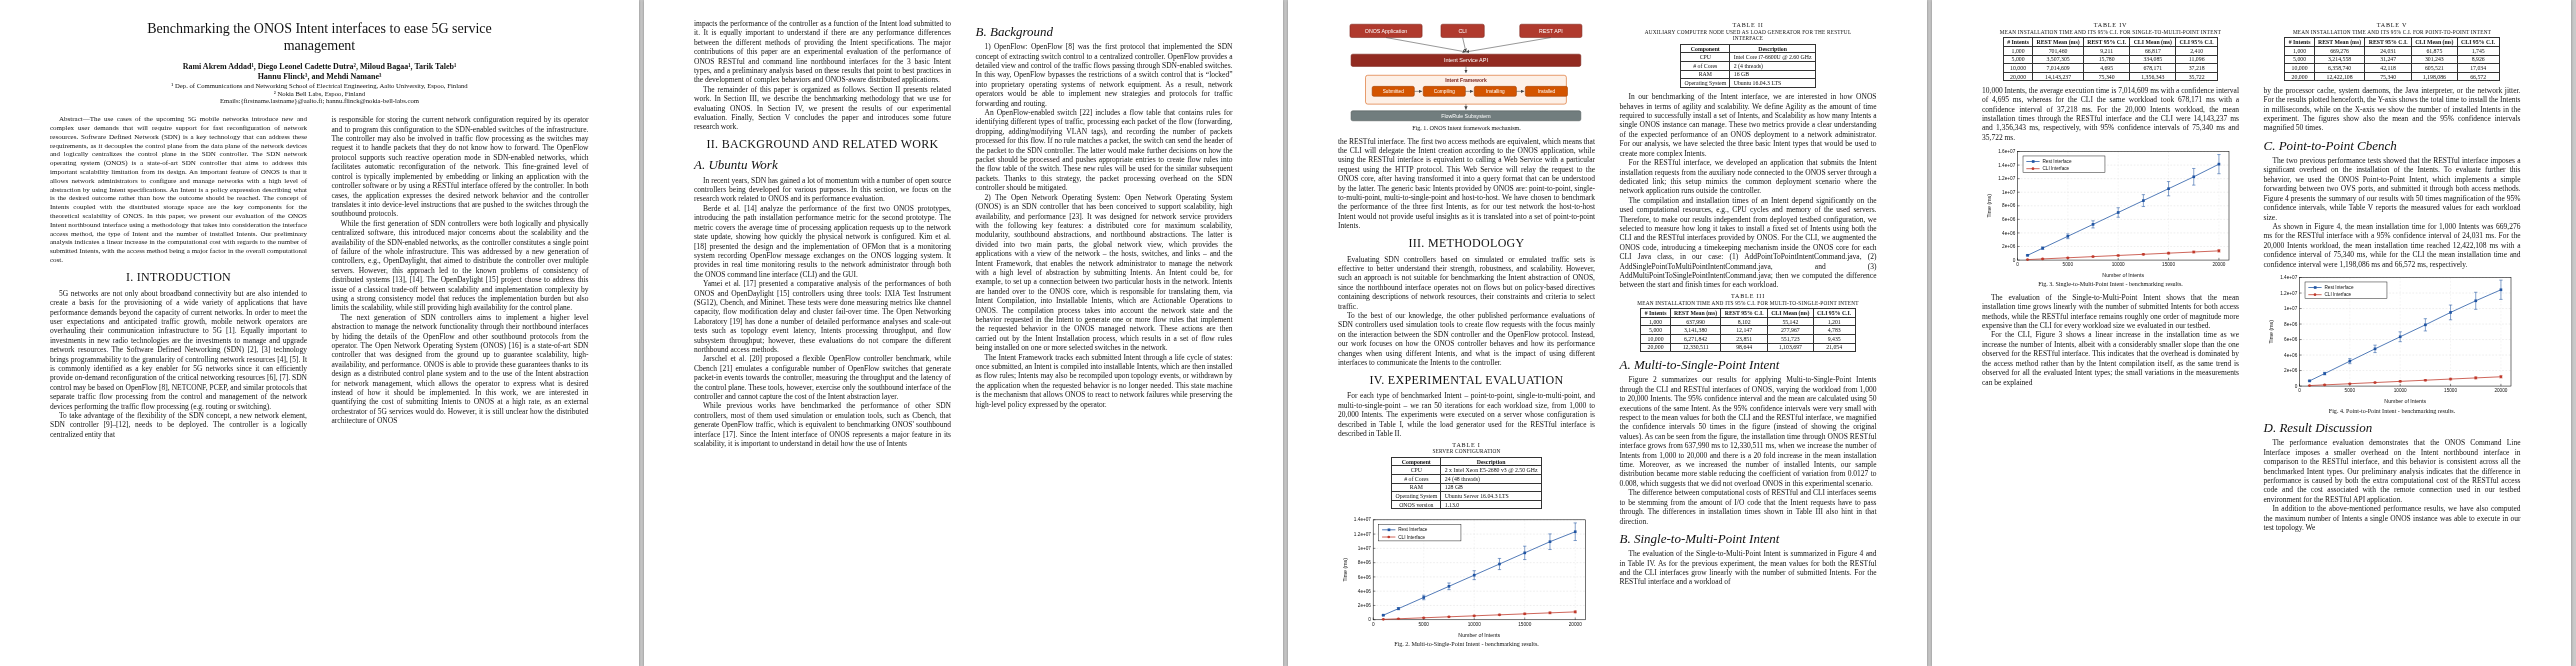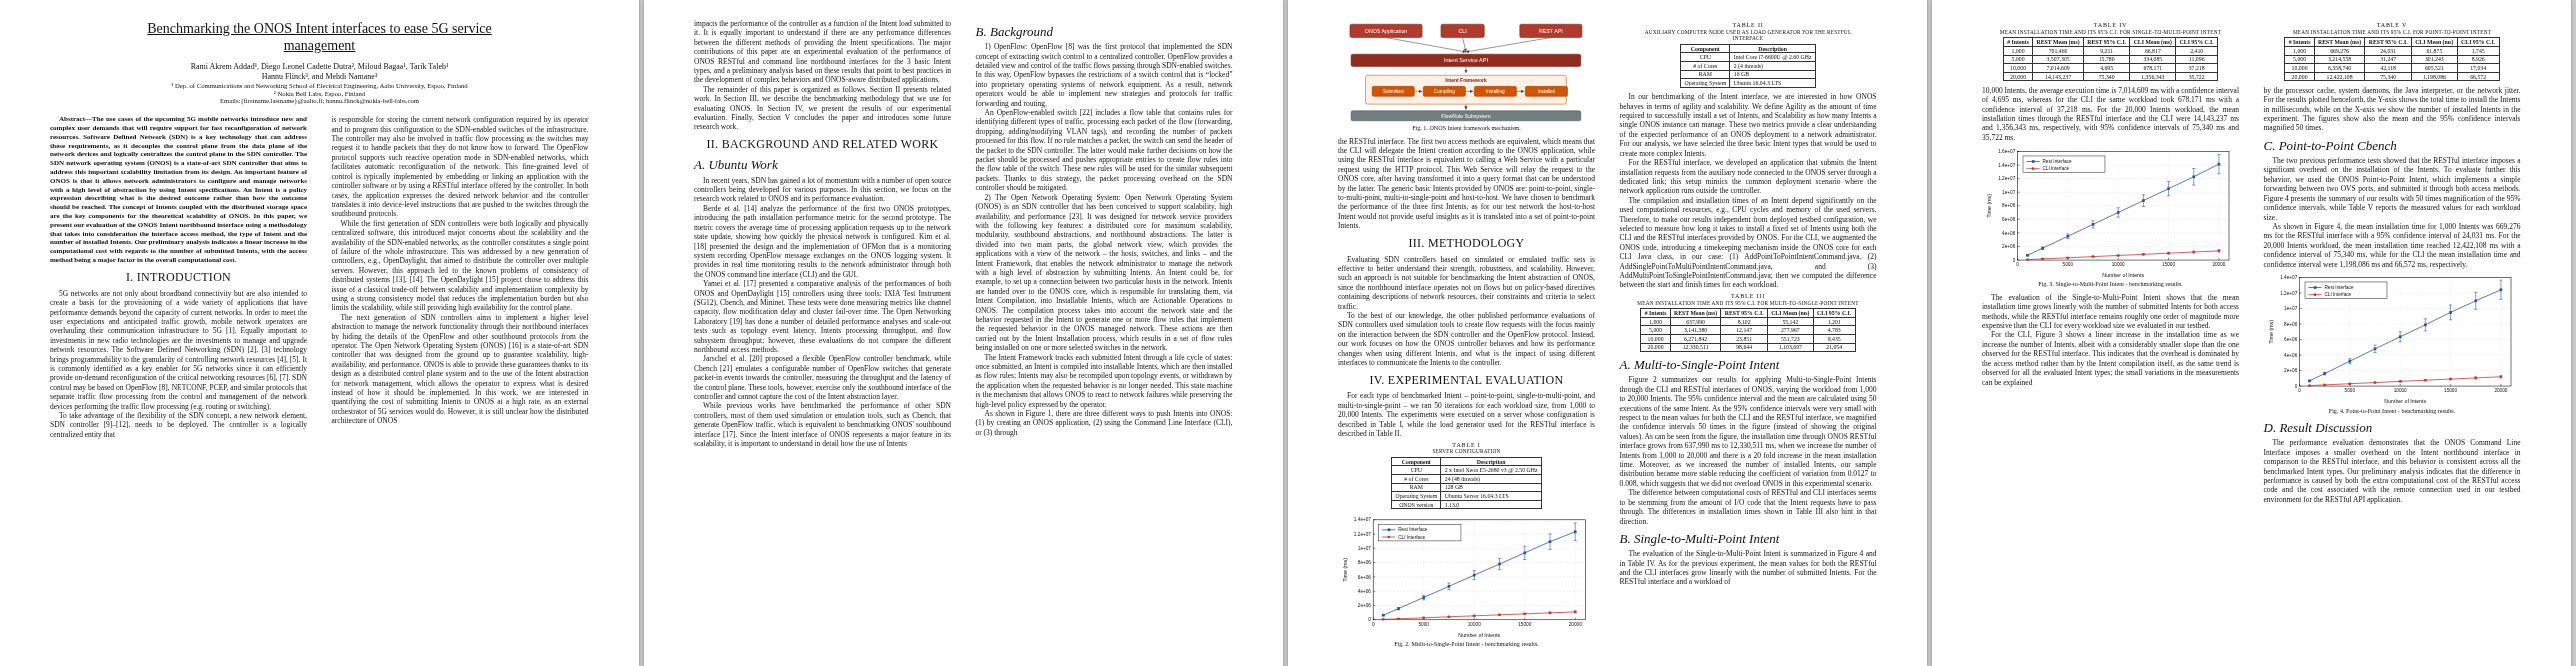--- a/index.html
+++ b/index.html
@@ -7,26 +7,26 @@
   .canvas { display:flex; gap:5px; width:2576px; height:667px; }
   .page {
     width:639px; height:667px; flex:0 0 auto; background:#ffffff;
     padding:19px 50px 14.5px; overflow:hidden; position:relative;
     font-family:"Liberation Serif", serif; color:#111;
     box-shadow:0 0 2.8px rgba(0,0,0,.35);
   }
   .cols { display:flex; gap:24.5px; }
   .col { width:257px; flex:0 0 auto; }
   .title-block { text-align:center; margin-bottom:11px; }
-  .paper-title { font-size:14px; font-weight:400; line-height:17px; width:367px; margin:1.1px auto 7.8px;text-decoration:underline; }
-  .authors { font-size:8px; margin:1.1px 0; }
+  .paper-title { font-size:14px; font-weight:400; line-height:17px; width:367px; margin:1.1px auto 7.8px; }
+  .authors { font-size:8px; margin:1.1px 0;font-weight:bold; }
   .affil { font-size:6.7px; margin:0.6px 0; }
   p.para { font-size:7.5px; line-height:9.4px; text-align:justify; text-indent:9px; margin:0; }
   p.para.cont { text-indent:0; }
-  p.para.abstract { font-weight:bold; font-size:7px; line-height:8.8px; }
+  p.para.abstract { font-weight:normal; font-size:7px; line-height:8.8px; }
   .sec-heading { font-size:12px; text-align:center; margin:5.6px 0 3.3px; letter-spacing:0.3px; }
   .sub-heading { font-style:italic; font-size:13px; margin:5px 0 2.2px; }
   .tbl-wrap { margin:3.3px auto 4.4px; text-align:center; }
   .tbl-label { font-size:6.1px; letter-spacing:0.8px; }
   .tbl-caption { font-size:5.3px; letter-spacing:0.2px; margin:0.6px auto 2.2px; width:92%; line-height:6.4px; }
   table.tbl { border-collapse:collapse; margin:0 auto; font-size:5.8px; font-family:"Liberation Serif", serif; }
   table.tbl th, table.tbl td { border:0.6px solid #333; padding:0.8px 3.3px; text-align:center; }
   table.tbl.cfg td:nth-child(2) { text-align:left; }
   .fig-wrap { margin:3.3px 0 4.4px; text-align:center; }
   .fig-caption { font-size:6.1px; text-align:center; margin-top:1.7px; line-height:7.2px; }
@@ -73,21 +73,20 @@
           <p class="para">Yamei et al. [17] presented a comparative analysis of the performances of both ONOS and OpenDaylight [15] controllers using three tools: IXIA Test Instrument (SG12), Cbench, and Mininet. These tests were done measuring metrics like channel capacity, flow modification delay and cluster fail-over time. The Open Networking Laboratory [19] has done a number of detailed performance analyses and scale-out tests such as topology event latency, Intents processing throughput, and flow subsystem throughput; however, these evaluations do not compare the different northbound access methods.</p>
           <p class="para">Jarschel et al. [20] proposed a flexible OpenFlow controller benchmark, while Cbench [21] emulates a configurable number of OpenFlow switches that generate packet-in events towards the controller, measuring the throughput and the latency of the control plane. These tools, however, exercise only the southbound interface of the controller and cannot capture the cost of the Intent abstraction layer.</p>
           <p class="para">While previous works have benchmarked the performance of other SDN controllers, most of them used simulation or emulation tools, such as Cbench, that generate OpenFlow traffic, which is equivalent to benchmarking ONOS' southbound interface [17]. Since the Intent interface of ONOS represents a major feature in its scalability, it is important to understand in detail how the use of Intents</p>
         </div>
       <div class="col">
           <div class="sub-heading">B. Background</div>
           <p class="para">1) OpenFlow: OpenFlow [8] was the first protocol that implemented the SDN concept of extracting switch control to a centralized controller. OpenFlow provides a detailed view and control of the traffic flows passing through SDN-enabled switches. In this way, OpenFlow bypasses the restrictions of a switch control that is “locked” into proprietary operating systems of network equipment. As a result, network operators would be able to implement new strategies and protocols for traffic forwarding and routing.</p>
           <p class="para">An OpenFlow-enabled switch [22] includes a flow table that contains rules for identifying different types of traffic, processing each packet of the flow (forwarding, dropping, adding/modifying VLAN tags), and recording the number of packets processed for this flow. If no rule matches a packet, the switch can send the header of the packet to the SDN controller. The latter would make further decisions on how the packet should be processed and pushes appropriate entries to create flow rules into the flow table of the switch. These new rules will be used for the similar subsequent packets. Thanks to this strategy, the packet processing overhead on the SDN controller should be mitigated.</p>
           <p class="para">2) The Open Network Operating System: Open Network Operating System (ONOS) is an SDN controller that has been conceived to support scalability, high availability, and performance [23]. It was designed for network service providers with the following key features: a distributed core for maximum scalability, modularity, southbound abstractions, and northbound abstractions. The latter is divided into two main parts, the global network view, which provides the applications with a view of the network – the hosts, switches, and links – and the Intent Framework, that enables the network administrator to manage the network with a high level of abstraction by submitting Intents. An Intent could be, for example, to set up a connection between two particular hosts in the network. Intents are handed over to the ONOS core, which is responsible for translating them, via Intent Compilation, into Installable Intents, which are Actionable Operations to ONOS. The compilation process takes into account the network state and the behavior requested in the Intent to generate one or more flow rules that implement the requested behavior in the ONOS managed network. These actions are then carried out by the Intent Installation process, which results in a set of flow rules being installed on one or more selected switches in the network.</p>
           <p class="para">The Intent Framework tracks each submitted Intent through a life cycle of states: once submitted, an Intent is compiled into installable Intents, which are then installed as flow rules; Intents may also be recompiled upon topology events, or withdrawn by the application when the requested behavior is no longer needed. This state machine is the mechanism that allows ONOS to react to network failures while preserving the high-level policy expressed by the operator.</p>
-          <p class="para">As shown in Figure 1, there are three different ways to push Intents into ONOS: (1) by creating an ONOS application, (2) using the Command Line Interface (CLI), or (3) through</p>
         </div>
     </div>
   </div>
 
   <div class="page">
     <div class="cols">
       <div class="col">
           <div class="fig-wrap">
             <svg width="247" height="101" viewBox="0 0 444 182">
               <defs>
@@ -733,18 +732,19 @@
               <line x1="74" y1="41" x2="98" y2="41" stroke="#c0392b" stroke-width="1.4"></line>
               <circle cx="86" cy="41" r="2.4" fill="#c0392b"></circle>
               <text x="103" y="44" font-size="8.5" text-anchor="start" font-family="&quot;Liberation Sans&quot;, sans-serif" fill="#111">CLI Interface</text>
               <text x="249" y="237" font-size="9.5" text-anchor="middle" font-family="&quot;Liberation Sans&quot;, sans-serif" fill="#111">Number of Intents</text>
               <text x="0" y="0" font-size="9.5" text-anchor="middle" font-family="&quot;Liberation Sans&quot;, sans-serif" fill="#111" transform="translate(11,108) rotate(-90)">Time (ms)</text>
             </svg>
             <div class="fig-caption">Fig. 4. Point-to-Point Intent - benchmarking results.</div>
           </div>
           <div class="sub-heading">D. Result Discussion</div>
           <p class="para">The performance evaluation demonstrates that the ONOS Command Line Interface imposes a smaller overhead on the Intent northbound interface in comparison to the RESTful interface, and this behavior is consistent across all the benchmarked Intent types. Our preliminary analysis indicates that the difference in performance is caused by both the extra computational cost of the RESTful access code and the cost associated with the remote connection used in our testbed environment for the RESTful API application.</p>
+          <p class="para">In addition to the above-mentioned performance results, we have also computed the maximum number of Intents a single ONOS instance was able to execute in our test topology. We</p>
         </div>
     </div>
   </div>
 
 </div>
 
 
 </body></html>

